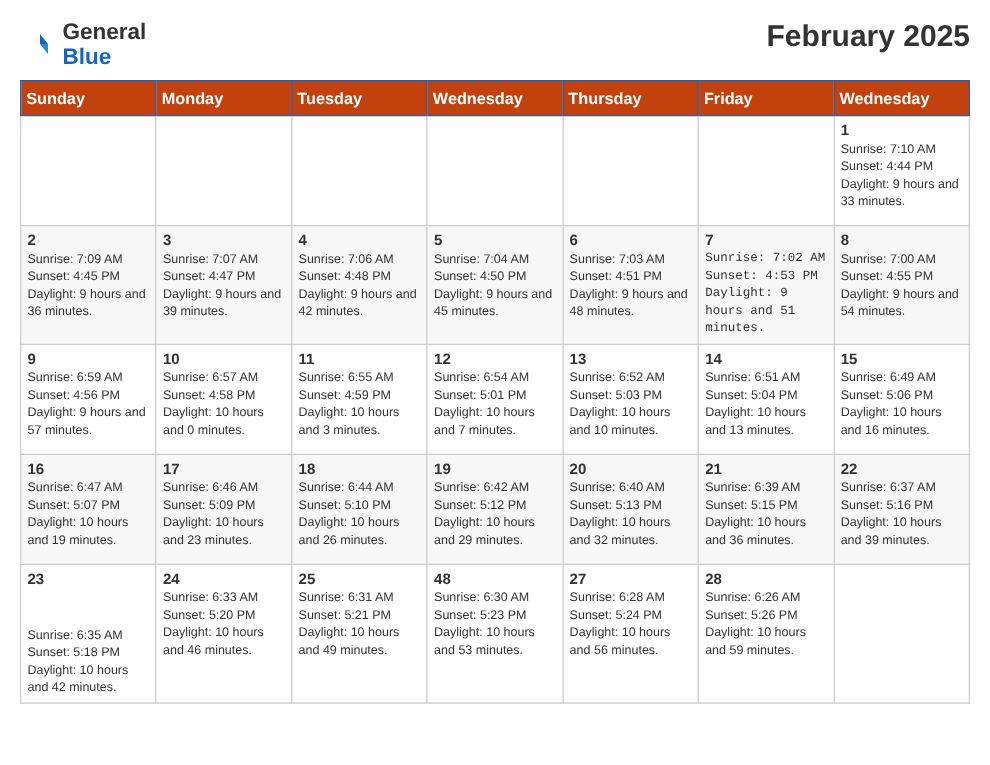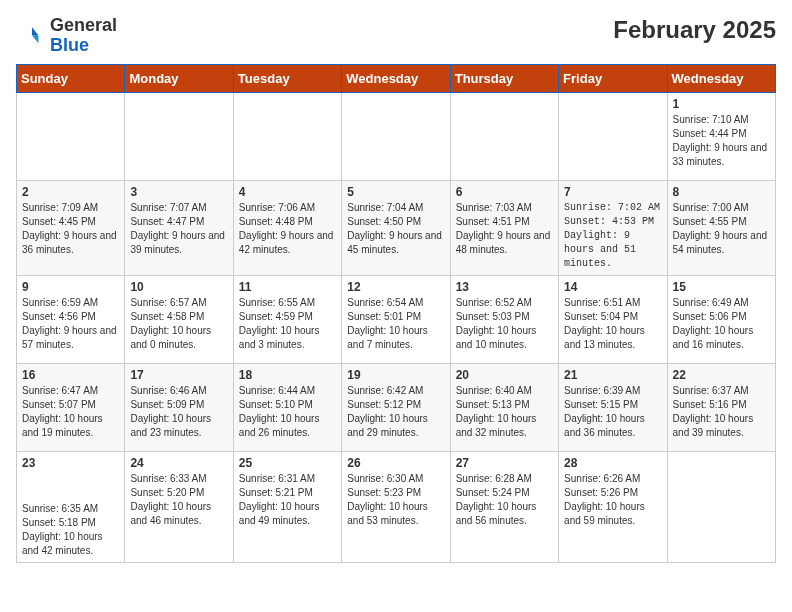--- a/index.html
+++ b/index.html
@@ -275,21 +275,21 @@
 Sunset: 5:20 PM
 Daylight: 10 hours and 46 minutes.</div>
         </td>
         <td>
           <div class="day-number">25</div>
           <div class="day-info" style="white-space: pre-line;">Sunrise: 6:31 AM
 Sunset: 5:21 PM
 Daylight: 10 hours and 49 minutes.</div>
         </td>
         <td>
-          <div class="day-number">26</div>
+          <div class="day-number">48</div>
           <div class="day-info" style="white-space: pre-line;">Sunrise: 6:30 AM
 Sunset: 5:23 PM
 Daylight: 10 hours and 53 minutes.</div>
         </td>
         <td>
           <div class="day-number">27</div>
           <div class="day-info" style="white-space: pre-line;">Sunrise: 6:28 AM
 Sunset: 5:24 PM
 Daylight: 10 hours and 56 minutes.</div>
         </td>

